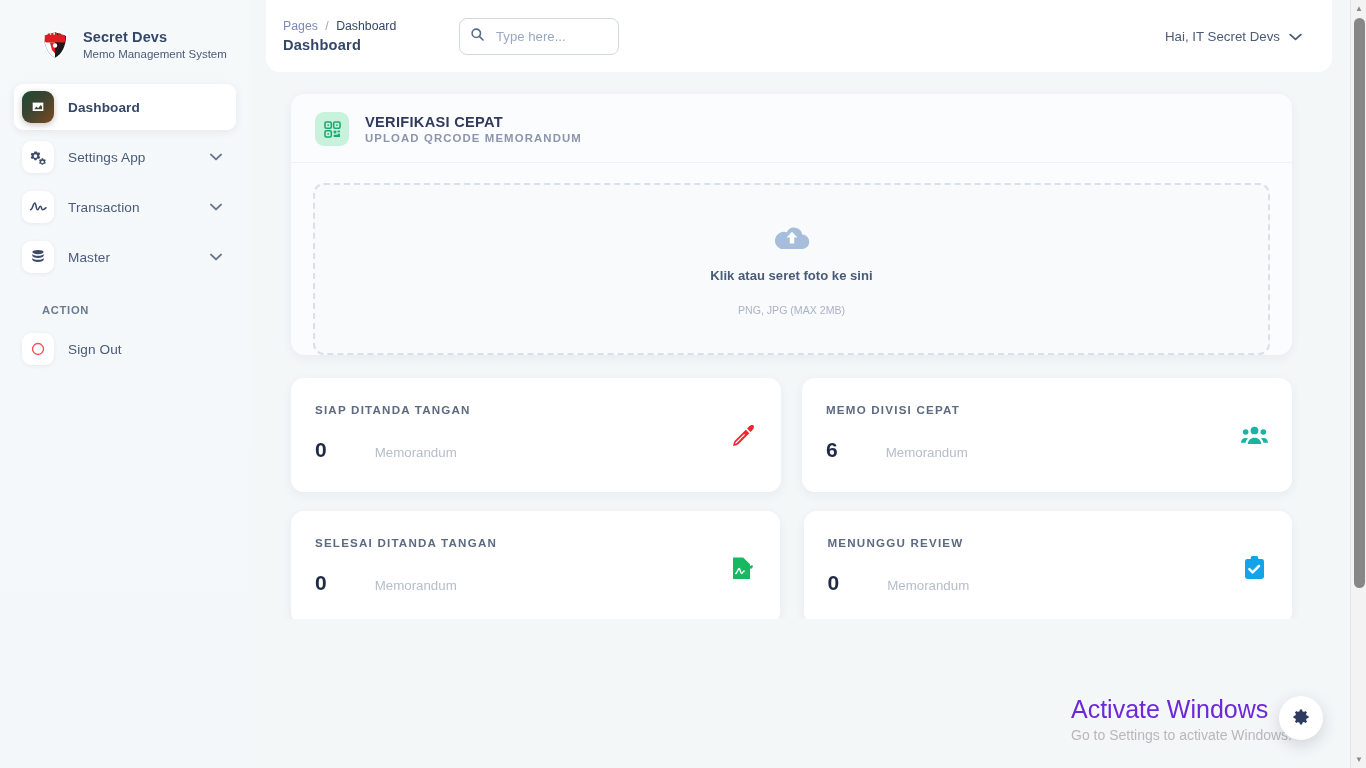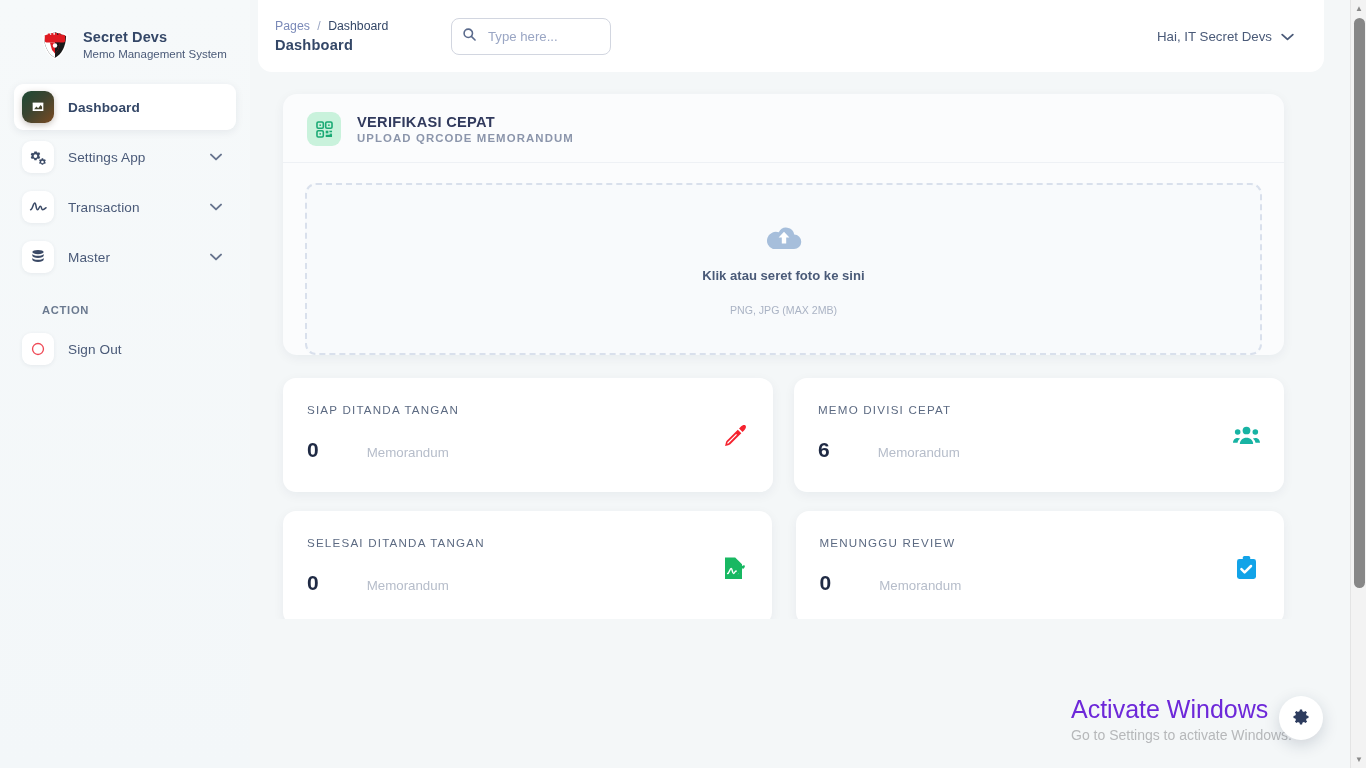--- a/index.html
+++ b/index.html
@@ -62,21 +62,21 @@
   }
   .nav-item.active .nav-label { color: #344767; font-weight: bold; }
   .chev { color: #67748e; font-size: 11px; margin-right: 6px; }
   .nav-section {
     font-size: 11.2px; font-weight: bold; color: #6b7a90;
     letter-spacing: .7px; padding: 20px 0 10px 28px;
   }
 
   
   #main {
-    position: absolute; left: 242px; top: 0;
+    position: absolute; left: 250px; top: 0;
     width: 1100px; height: 619px;
     overflow: hidden;
   }
 
   
   .topbar {
     position: absolute; left: 16px; top: 0;
     width: 1066px; height: 72px;
     background: #ffffff;
     border-bottom-left-radius: 14px; border-bottom-right-radius: 14px;
@@ -151,21 +151,21 @@
   .dz-sub { font-size: 10.6px; color: #aab3c4; margin-top: 21px; }
 
   
   .stats { display: flex; gap: 21px; margin: 19px 58px 0 41px; }
   .stat {
     flex: 1 1 0; height: 114px; background: #fff;
     border-radius: 13px; box-shadow: 0 3px 12px rgba(25,40,70,.055);
     padding: 25px 24px 0 24px; position: relative;
   }
   .stat-label {
-    font-size: 11.6px; font-weight: normal; color: #5c6a82;
+    font-size: 11.6px; font-weight: bold; color: #5c6a82;
     letter-spacing: 1.2px;
   }
   .stat-row { margin-top: 22px; display: flex; align-items: baseline; gap: 8px; }
   .stat-num { font-size: 21px; font-weight: bold; color: #1f2a44; }
   .stat-unit { font-size: 13.3px; color: #b6bdca; margin-left: 40px; }
   .stat-ico {
     position: absolute; right: 23px; top: 42px;
     width: 30px; height: 30px;
     display: flex; align-items: center; justify-content: center;
   }

